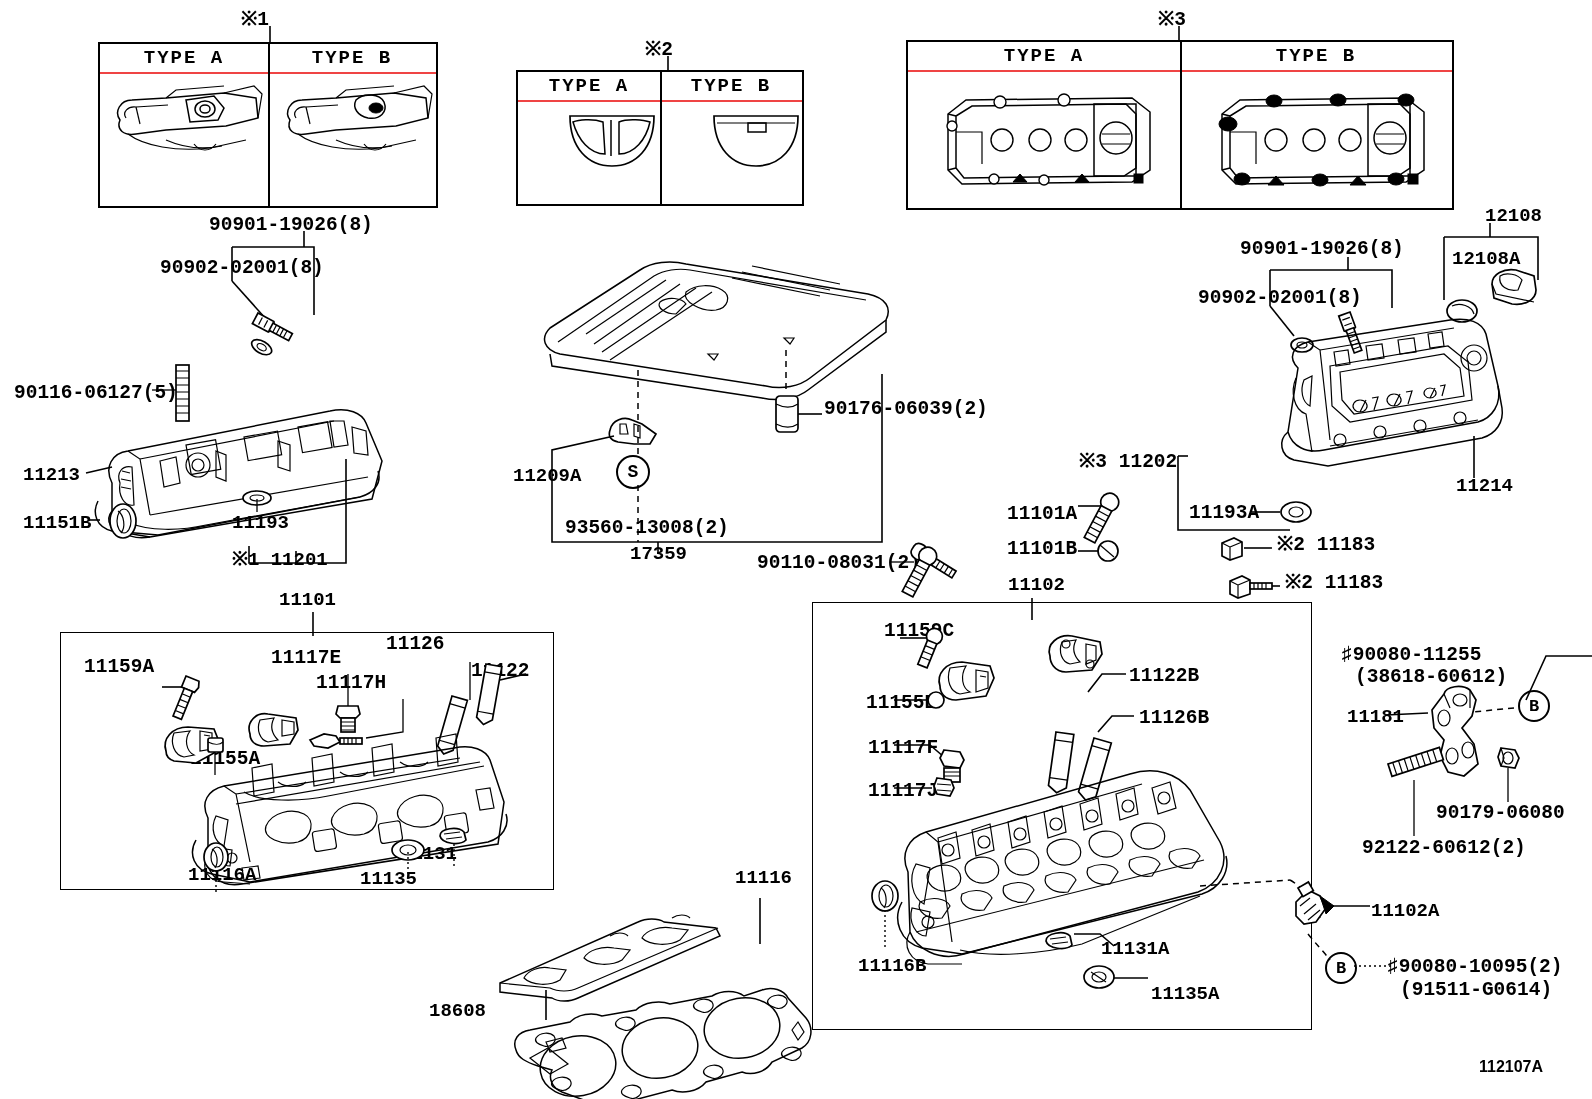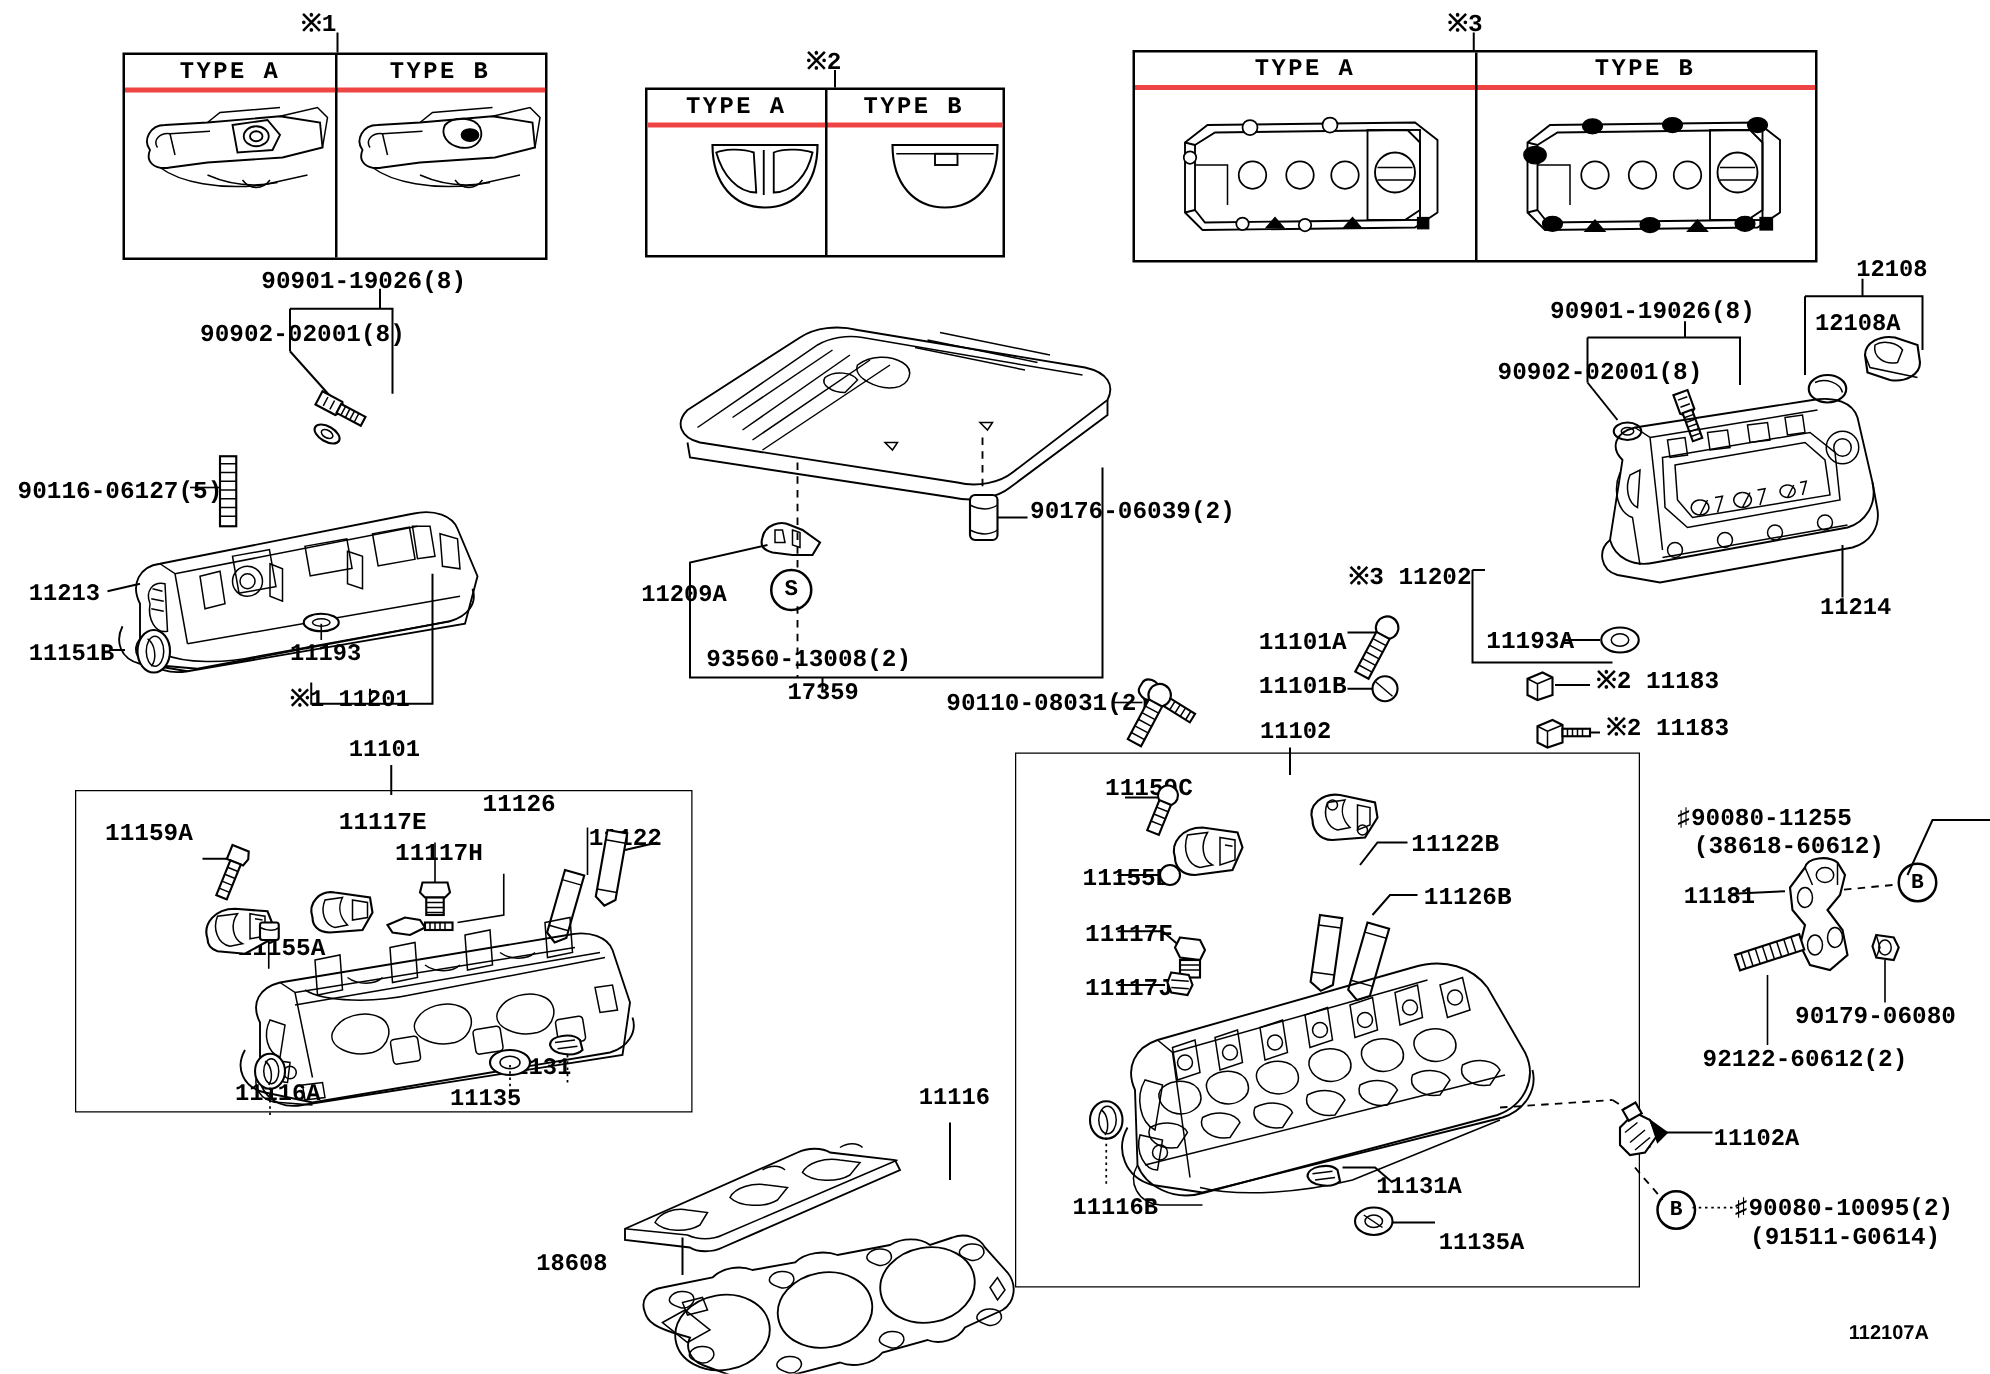--- a/index.html
+++ b/index.html
@@ -13,21 +13,21 @@
   .lbl{
     position:absolute;white-space:nowrap;font-weight:bold;
     font-family:"Liberation Mono","DejaVu Sans Mono",monospace;
     letter-spacing:0px;line-height:1.05;
   }
   .s22{font-size:19px;}
   .s20{font-size:19.5px;}
   .typ{font-size:19px;font-weight:bold;letter-spacing:2px;}
   .box{position:absolute;border:1.6px solid #000;box-sizing:border-box;}
   .inset{position:absolute;border:2px solid #000;box-sizing:border-box;background:#fff;}
-  .insethdr{position:absolute;left:0;right:0;top:0;height:30px;border-bottom:4px solid #ef4444;box-sizing:border-box;}
+  .insethdr{position:absolute;left:0;right:0;top:0;height:30px;border-bottom:2px solid #ef4444;box-sizing:border-box;}
   .vdiv{position:absolute;top:0;bottom:0;width:0;border-left:2px solid #000;}
   .ctr{display:flex;align-items:center;justify-content:center;height:100%;}
   svg{position:absolute;left:0;top:0;overflow:visible;}
   .ln{stroke:#000;stroke-width:1.6;fill:none;}
   .lnt{stroke:#000;stroke-width:1.3;fill:none;}
   .dsh{stroke:#000;stroke-width:1.5;fill:none;stroke-dasharray:6 5;}
   .dot{stroke:#000;stroke-width:1.4;fill:none;stroke-dasharray:2 3;}
   .blk{fill:#000;stroke:#000;stroke-width:1;}
   .wh{fill:#fff;stroke:#000;stroke-width:1.7;}
   .wh2{fill:#fff;stroke:#000;stroke-width:1.4;}

